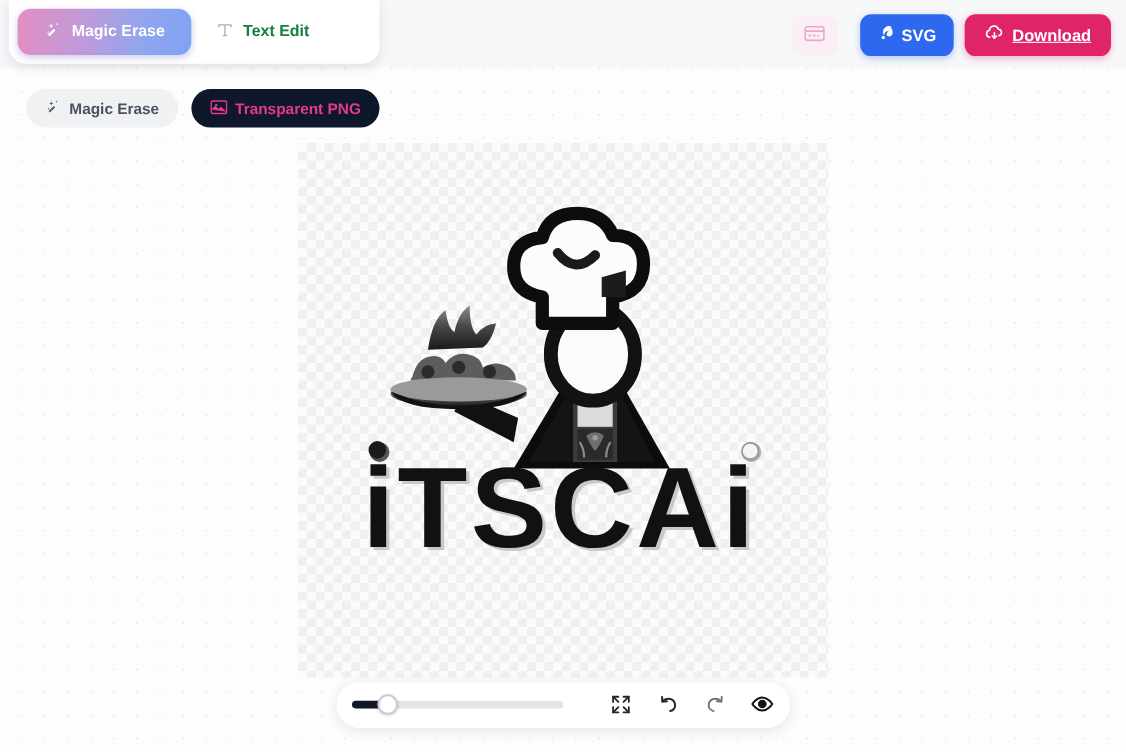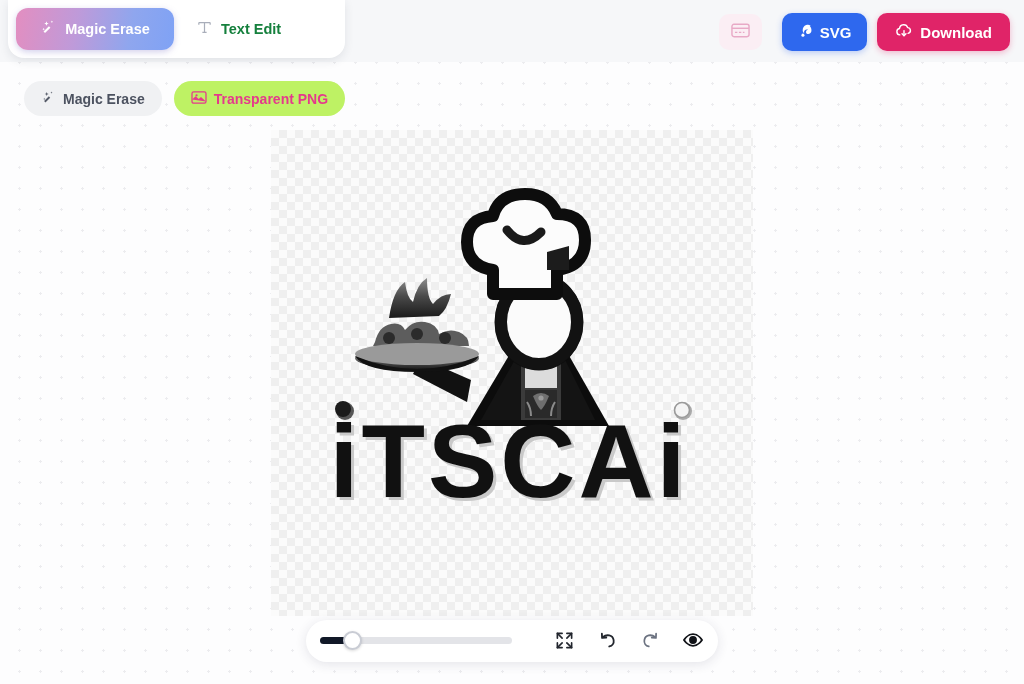--- a/index.html
+++ b/index.html
@@ -98,20 +98,21 @@
     background: #e02468;
     color: #fff;
     border-radius: 10px;
     display: flex; align-items: center; justify-content: center;
     gap: 7px;
     padding: 0 18px;
     font-size: 15px; font-weight: bold;
     cursor: pointer; border: none;
     box-shadow: 0 2px 6px rgba(224,36,104,0.30);
     font-family: "Liberation Sans", sans-serif;
+    text-decoration: underline;
   }
 
   
   #subbar {
     position: absolute;
     top: 81px; left: 24px;
     display: flex; align-items: center; gap: 12px;
     z-index: 20;
   }
   .chip {
@@ -121,21 +122,21 @@
     padding: 0 17px;
     font-size: 14px; font-weight: bold;
     cursor: pointer; border: none;
     font-family: "Liberation Sans", sans-serif;
   }
   #chip-magic-erase {
     background: #f0f1f3;
     color: #4c5260;
   }
   #chip-transparent-png {
-    background: #bef264;
+    background: #0f172a;
     color: #e5398c;
   }
 
   
   #canvas-wrap {
     position: absolute;
     left: 271px; top: 130px;
     width: 482px; height: 486px;
     background-color: #fbfbfb;
     background-image:

